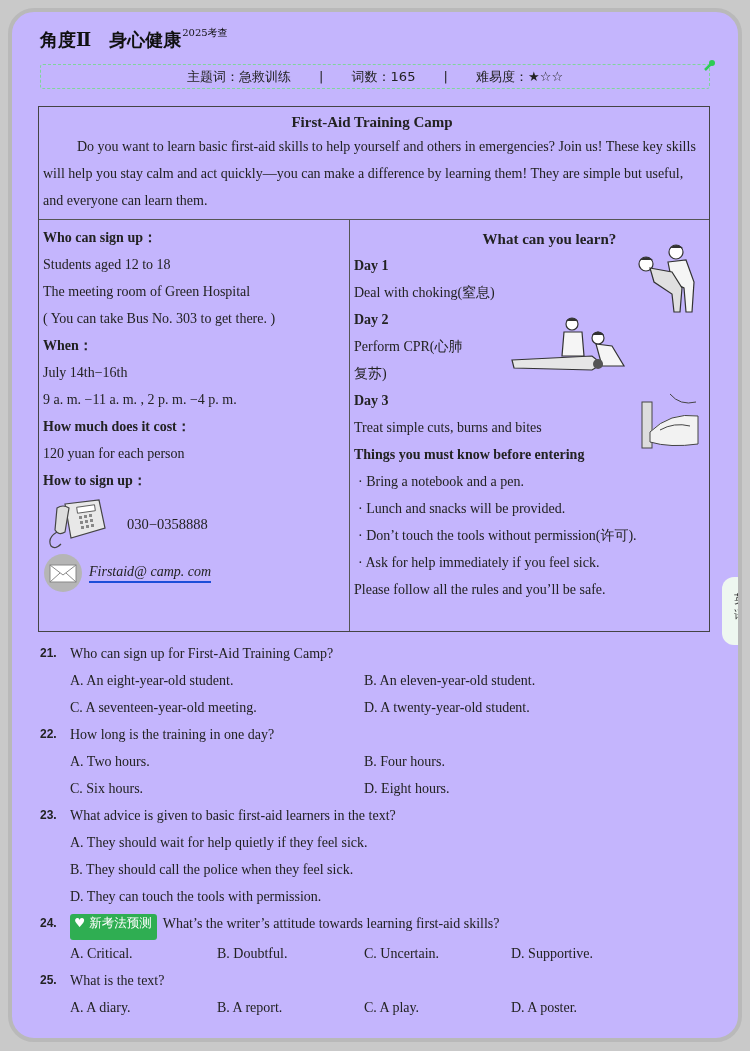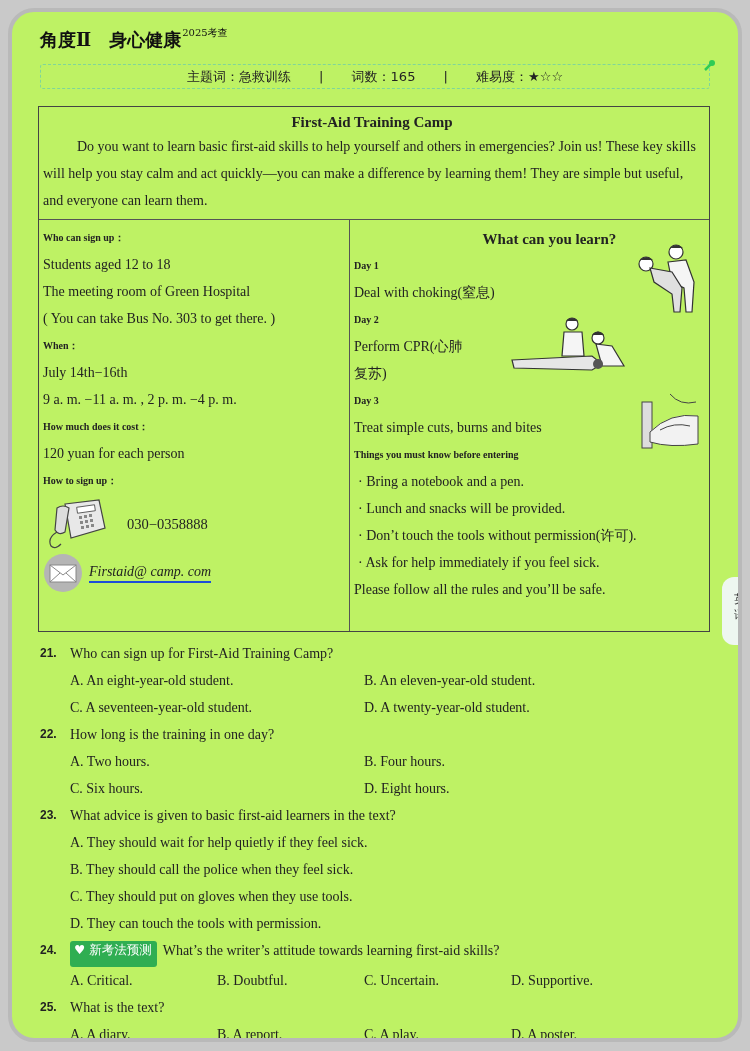--- a/index.html
+++ b/index.html
@@ -5,21 +5,21 @@
   html, body { margin: 0; padding: 0; }
   body {
     width: 750px; height: 1051px; overflow: hidden;
     background: #c9c9c9;
     font-family: "Liberation Serif", "DejaVu Serif", serif;
     color: #222;
   }
   .page {
     position: absolute; left: 8px; top: 8px;
     width: 734px; height: 1034px;
-    background: #bef264;
+    background: #c4b5fd;
     border: 4px solid #b9b9b9;
     border-radius: 26px;
     box-sizing: border-box;
     overflow: hidden;
   }
   .header-title {
     position: absolute; left: 28px; top: 14px;
     font-size: 18px; font-weight: bold; color: #111;
     font-family: "DejaVu Serif", serif;
   }
@@ -51,21 +51,21 @@
     font-size: 14px; line-height: 27px; margin: 0; text-indent: 34px;
   }
   .cols { display: flex; height: 411px; }
   .col-left {
     width: 311px; border-right: 1px solid #555; box-sizing: border-box;
     padding: 4px 4px 0 4px; position: relative;
   }
   .col-right {
     flex: 1; padding: 6px 4px 0 4px; position: relative;
   }
-  .lbl { font-weight: bold; font-size: 10px; line-height: 27px; }
+  .lbl { font-weight: bold; font-size: 14px; line-height: 27px; }
   .txt { font-size: 14px; line-height: 27px; }
   .phone-row { display: flex; align-items: center; height: 56px; margin-top: 2px; }
   .phone-row .txt { margin-left: 18px; font-size: 14.5px; }
   .mail-row { display: flex; align-items: center; height: 42px; }
   .mail-row .email {
     margin-left: 6px; font-style: italic; font-size: 14px;
     border-bottom: 2px solid #1d4ed8; line-height: 18px;
   }
   .learn-title { text-align: center; font-weight: bold; font-size: 15px; line-height: 26px; padding-left: 40px; }
   .bullet { font-size: 14px; line-height: 27px; padding-left: 4px; }
@@ -208,21 +208,21 @@
   </div>
 
   <div class="questions">
     <div class="q">
       <span class="qnum">21.</span>
       <span>Who can sign up for First-Aid Training Camp?</span>
     </div>
     <div class="opts two">
       <div class="opt">A.  An eight-year-old student.</div>
       <div class="opt">B.  An eleven-year-old student.</div>
-      <div class="opt">C.  A seventeen-year-old student.</div>
+      <div class="opt">C.  A seventeen-year-old meeting.</div>
       <div class="opt">D.  A twenty-year-old student.</div>
     </div>
 
     <div class="q">
       <span class="qnum">22.</span>
       <span>How long is the training in one day?</span>
     </div>
     <div class="opts two">
       <div class="opt">A.  Two hours.</div>
       <div class="opt">B.  Four hours.</div>
@@ -230,21 +230,20 @@
       <div class="opt">D.  Eight hours.</div>
     </div>
 
     <div class="q">
       <span class="qnum">23.</span>
       <span>What advice is given to basic first-aid learners in the text?</span>
     </div>
     <div class="opts one">
       <div class="opt">A.  They should wait for help quietly if they feel sick.</div>
       <div class="opt">B.  They should call the police when they feel sick.</div>
-      <div class="opt">C.  They should put on gloves when they use tools.</div>
       <div class="opt">D.  They can touch the tools with permission.</div>
     </div>
 
     <div class="q">
       <span class="qnum">24.</span>
       <span class="badge"><span>♥ </span><span>新考法预测</span></span>
       <span>What’s the writer’s attitude towards learning first-aid skills?</span>
     </div>
     <div class="opts four">
       <div class="opt">A.  Critical.</div>

